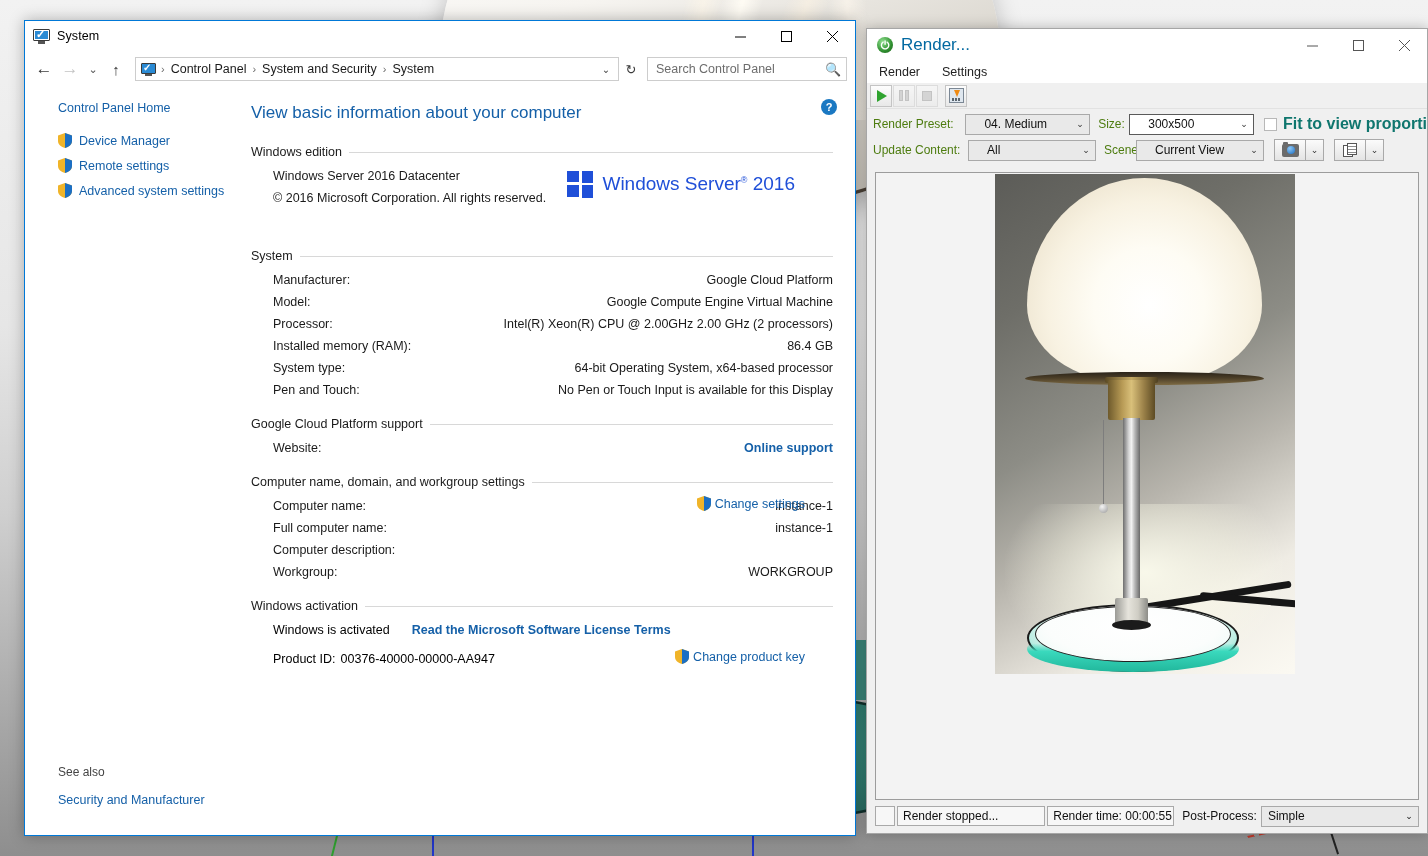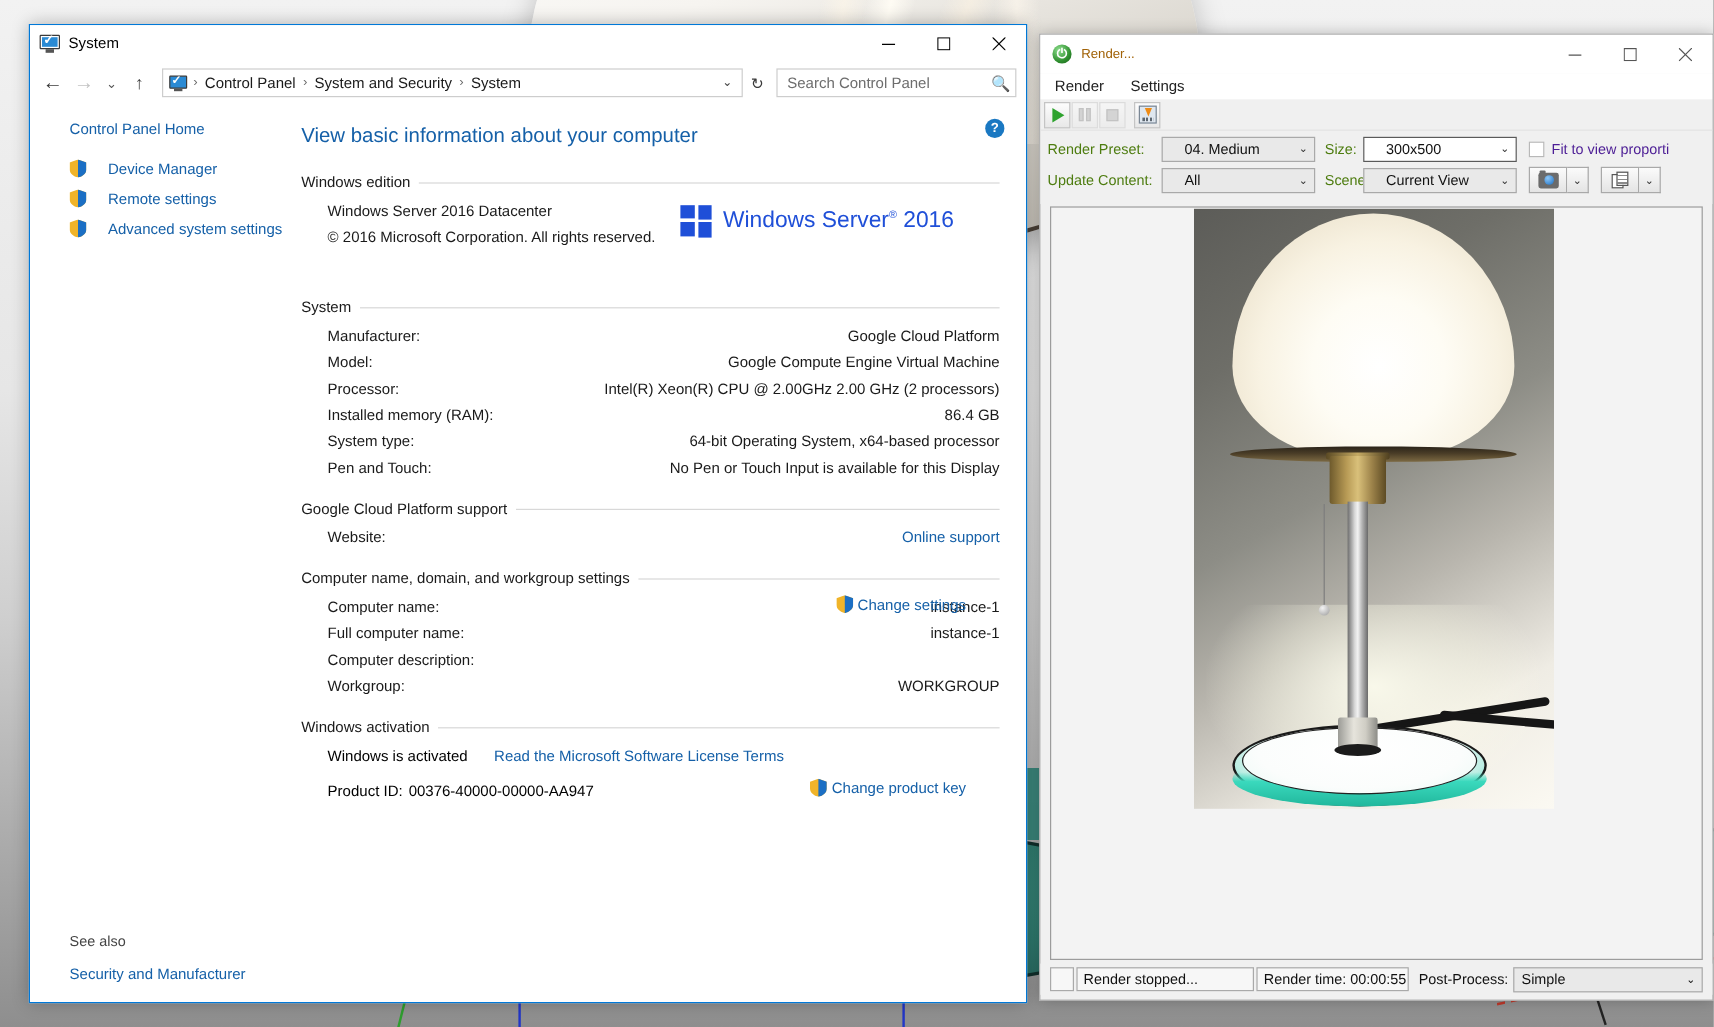--- a/index.html
+++ b/index.html
@@ -160,46 +160,46 @@
   }
   .searchbox input::placeholder { color: #6d6d6d; }
   .search-ic { font-size: 13px; color: #333; margin-left: 2px; }
 
   .sys-body { flex: 1; display: flex; min-height: 0; position: relative; background: #fff; }
   .sys-left {
     width: 226px; padding: 14px 0 0 33px; flex: none;
     display: flex; flex-direction: column;
   }
   .cp-home { font-size: 12.5px; color: #1560a8; margin-bottom: 18px; cursor: pointer; }
-  .cp-link-row { display: flex; align-items: center; gap: 18px; margin-bottom: 10px; cursor: pointer; }
+  .cp-link-row { display: flex; align-items: center; gap: 7px; margin-bottom: 10px; cursor: pointer; }
   .shield {
     width: 14px; height: 15px; flex: none; position: relative;
   }
   .shield svg { display: block; }
   .cp-link { font-size: 12.5px; color: #1560a8; }
-  .see-also-wrap { margin-top: auto; padding-bottom: 16px; }
+  .see-also-wrap { margin-top: auto; padding-bottom: 28px; }
   .see-also { font-size: 12px; color: #444; margin-bottom: 14px; }
   .see-also-link { font-size: 12.5px; color: #1560a8; cursor: pointer; }
 
   .sys-main { flex: 1; padding: 14px 22px 0 0; position: relative; min-width: 0; }
   .help-ic {
     position: absolute; right: 18px; top: 12px; width: 16px; height: 16px; border-radius: 50%;
     background: #1a78c2; color: #fff; font-size: 11px; font-weight: bold;
     display: flex; align-items: center; justify-content: center; cursor: pointer;
   }
   .page-head { font-size: 17px; color: #1560a8; margin: 2px 0 22px 0; font-weight: normal; }
   .group {
     display: flex; align-items: center; gap: 7px; margin: 0 0 6px 0;
   }
   .group-label { font-size: 12.5px; color: #1a1a1a; white-space: nowrap; }
   .group-rule { flex: 1; height: 1px; background: #d8d8d8; }
   .kv { display: flex; font-size: 12.5px; color: #1a1a1a; line-height: 22px; }
   .kv .k { width: 176px; padding-left: 22px; flex: none; }
   .kv .v { flex: 1; text-align: right; }
-  .blue { color: #1560a8; cursor: pointer; }
+  .blue { color: #1560a8; cursor: pointer; font-weight: bold; }
   .winlogo { position: absolute; right: 38px; display: flex; align-items: center; gap: 9px; }
   .winflag { width: 26px; height: 26px; display: grid; grid-template-columns: 1fr 1fr; grid-template-rows: 1fr 1fr; gap: 2.4px; }
   .winflag i { background: #1f4fd8; display: block; }
   .winflag i:nth-child(1) { height: 11px; }
   .winflag i:nth-child(2) { height: 12px; }
   .winflag i:nth-child(3) { height: 12px; }
   .winflag i:nth-child(4) { height: 13px; }
   .winlogo-text { font-size: 19px; color: #1f4fd8; white-space: nowrap; }
   .winlogo-text sup { font-size: 9px; vertical-align: super; }
   .change-row {
@@ -214,21 +214,21 @@
     box-shadow: 0 0 12px rgba(0,0,0,.25);
     display: flex; flex-direction: column;
   }
   .rw-titlebar { height: 32px; background: #fff; display: flex; align-items: center; padding-left: 10px; flex: none; }
   .rw-icon {
     width: 16px; height: 16px; border-radius: 50%; margin-right: 8px;
     background: radial-gradient(circle at 35% 30%, #8fe08f, #2f8f2f 60%, #1c5f1c);
     display: flex; align-items: center; justify-content: center; flex: none;
   }
   .rw-icon span { color: #fff; font-size: 11px; line-height: 1; font-weight: bold; }
-  .rw-title { font-size: 11px; color: #a16207; }
+  .rw-title { font-size: 17px; color: #0369a1; }
   .rw-caption { margin-left: auto; display: flex; }
   .rw-menubar { height: 22px; background: #fff; display: flex; align-items: center; padding-left: 10px; gap: 18px; flex: none; }
   .rw-menu { font-size: 12.5px; color: #222; cursor: default; padding: 0 2px; }
   .rw-toolbar {
     height: 26px; background: #f0f0f0; display: flex; align-items: center; gap: 1px;
     padding-left: 3px; border-bottom: 1px solid #e2e2e2; flex: none;
   }
   .tb-btn {
     width: 22px; height: 22px; border: 1px solid #c4c4c4; background: linear-gradient(#fdfdfd,#e8e8e8);
     display: flex; align-items: center; justify-content: center; cursor: pointer;
@@ -261,21 +261,21 @@
     cursor: pointer; position: relative;
   }
   .combo.white { background: #fff; border-color: #5a5a5a; }
   .combo .cv { flex: 1; white-space: nowrap; overflow: hidden; margin-left: 12px; }
   .combo .cc { width: 18px; text-align: center; font-size: 9px; color: #333; }
   .c-preset { width: 128px; }
   .c-size { width: 128px; }
   .c-scene { width: 128px; }
   .chk-wrap { display: flex; align-items: center; gap: 6px; padding-left: 10px; }
   .chkbox { width: 13px; height: 13px; border: 1px solid #b8b8b8; background: #fff; flex: none; }
-  .chk-label { font-size: 12px; color: #4c1d95; white-space: nowrap; }
+  .chk-label { font-size: 16px; color: #0f766e; white-space: nowrap; font-weight: bold; }
   .split-btn { display: flex; margin-left: 10px; }
   .split-main {
     width: 32px; height: 22px; border: 1px solid #a9a9a9; background: linear-gradient(#fbfbfb,#e4e4e4);
     display: flex; align-items: center; justify-content: center; cursor: pointer;
   }
   .split-arrow {
     width: 18px; height: 22px; border: 1px solid #a9a9a9; border-left: 0;
     background: linear-gradient(#fbfbfb,#e4e4e4); display: flex; align-items: center; justify-content: center;
     font-size: 9px; color: #333; cursor: pointer;
   }

